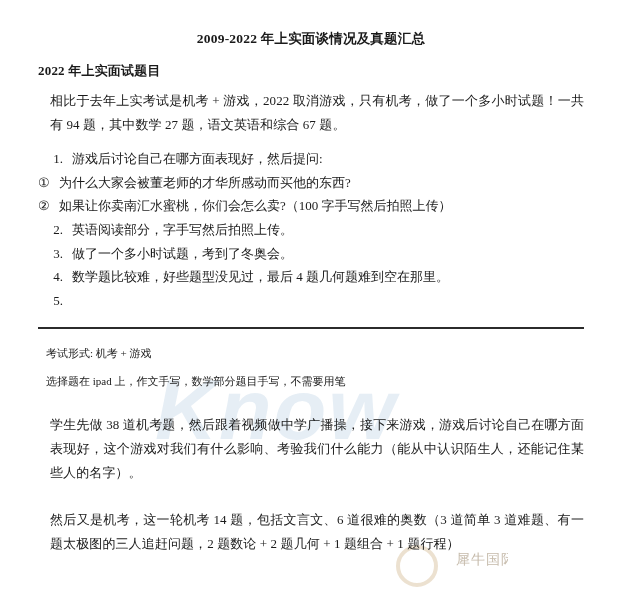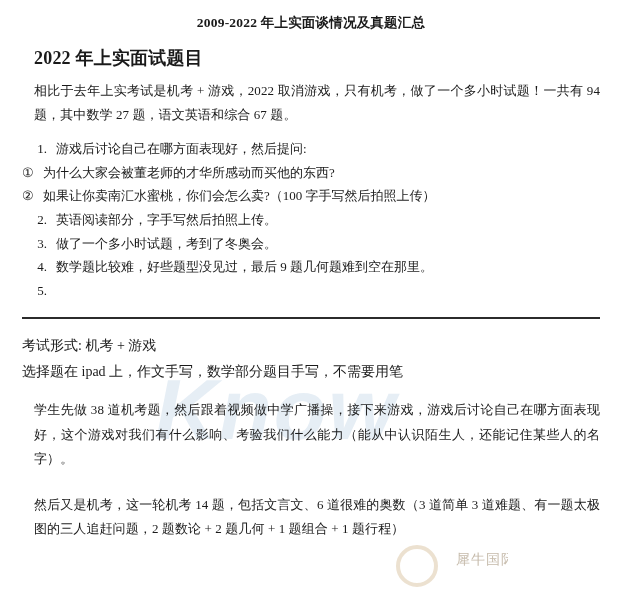--- a/index.html
+++ b/index.html
@@ -12,21 +12,21 @@
     background: #ffffff;
     font-family: "Liberation Serif", serif;
     color: #1a1a1a;
     overflow: hidden;
     position: relative;
   }
   .page {
     position: relative;
     width: 622px;
     height: 613px;
-    padding: 0;
+    padding: 16px;
     box-sizing: border-box;
     z-index: 2;
   }
   .watermark {
     position: absolute;
     left: 0;
     top: 0;
     width: 508px;
     height: 613px;
     z-index: 1;
@@ -81,23 +81,23 @@
   }
   h1.doc-title {
     font-size: 13.5px;
     font-weight: bold;
     text-align: center;
     margin: 4px 0 14px 0;
     letter-spacing: 0.2px;
     font-family: "Liberation Serif", serif;
   }
   .section-title {
-    font-size: 18px;
+    font-size: 13px;
     font-weight: bold;
-    margin: 0 0 9px 12px;
+    margin: 0 0 9px 0;
     letter-spacing: 0.2px;
   }
   p.para {
     font-size: 13px;
     line-height: 1.85;
     margin: 0 0 6px 12px;
     text-align: justify;
     letter-spacing: 0.1px;
   }
   .ol-block {
@@ -129,23 +129,23 @@
   }
   .tail-para {
     margin-top: 6px;
   }
   hr.divider {
     border: none;
     border-top: 2px solid #2b2b2b;
     margin: 14px 0 14px 0;
   }
   .sub-line {
-    font-size: 14px;
+    font-size: 11px;
     line-height: 1.85;
-    margin: 0;
+    margin: 8px;
   }
   .gap {
     height: 14px;
   }
   .gap-sm {
     height: 8px;
   }
 </style>
 </head>
 <body>
@@ -181,21 +181,21 @@
         <div class="li-row">
           <span class="li-num">2.</span>
           <span class="li-text">英语阅读部分，字手写然后拍照上传。</span>
         </div>
         <div class="li-row">
           <span class="li-num">3.</span>
           <span class="li-text">做了一个多小时试题，考到了冬奥会。</span>
         </div>
         <div class="li-row">
           <span class="li-num">4.</span>
-          <span class="li-text">数学题比较难，好些题型没见过，最后 9 题几何题难到空在那里。</span>
+          <span class="li-text">数学题比较难，好些题型没见过，最后 4 题几何题难到空在那里。</span>
         </div>
         <div class="li-row">
           <span class="li-num">5.</span>
           <span class="li-text"></span>
         </div>
       </div>
 
     </div>
 
     <hr class="divider">

